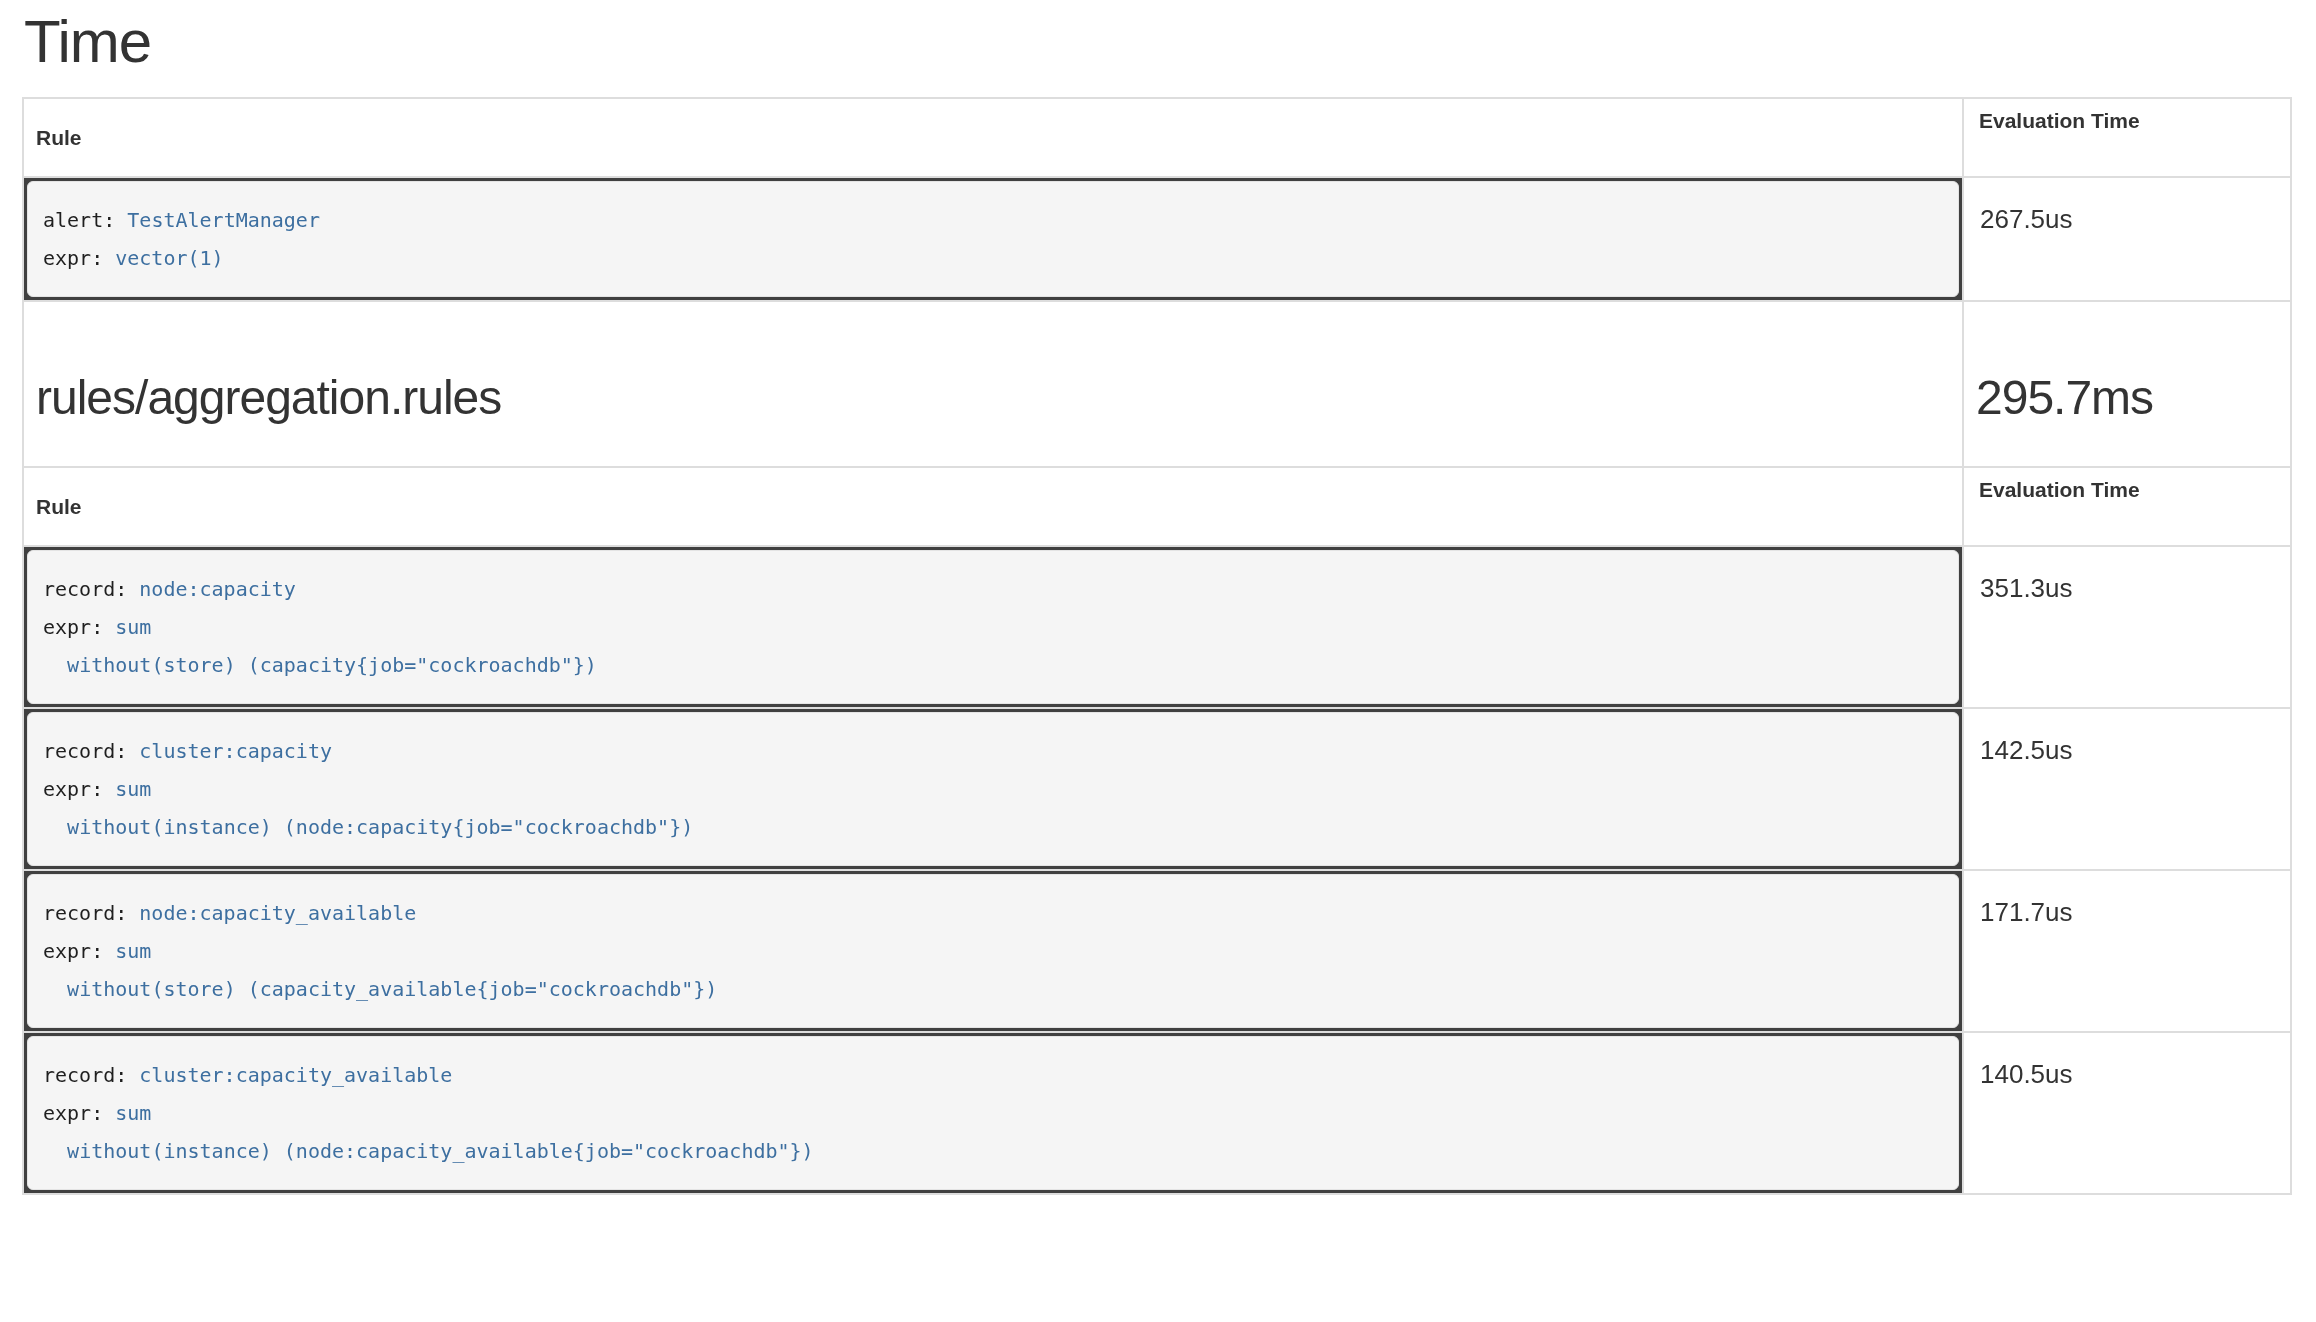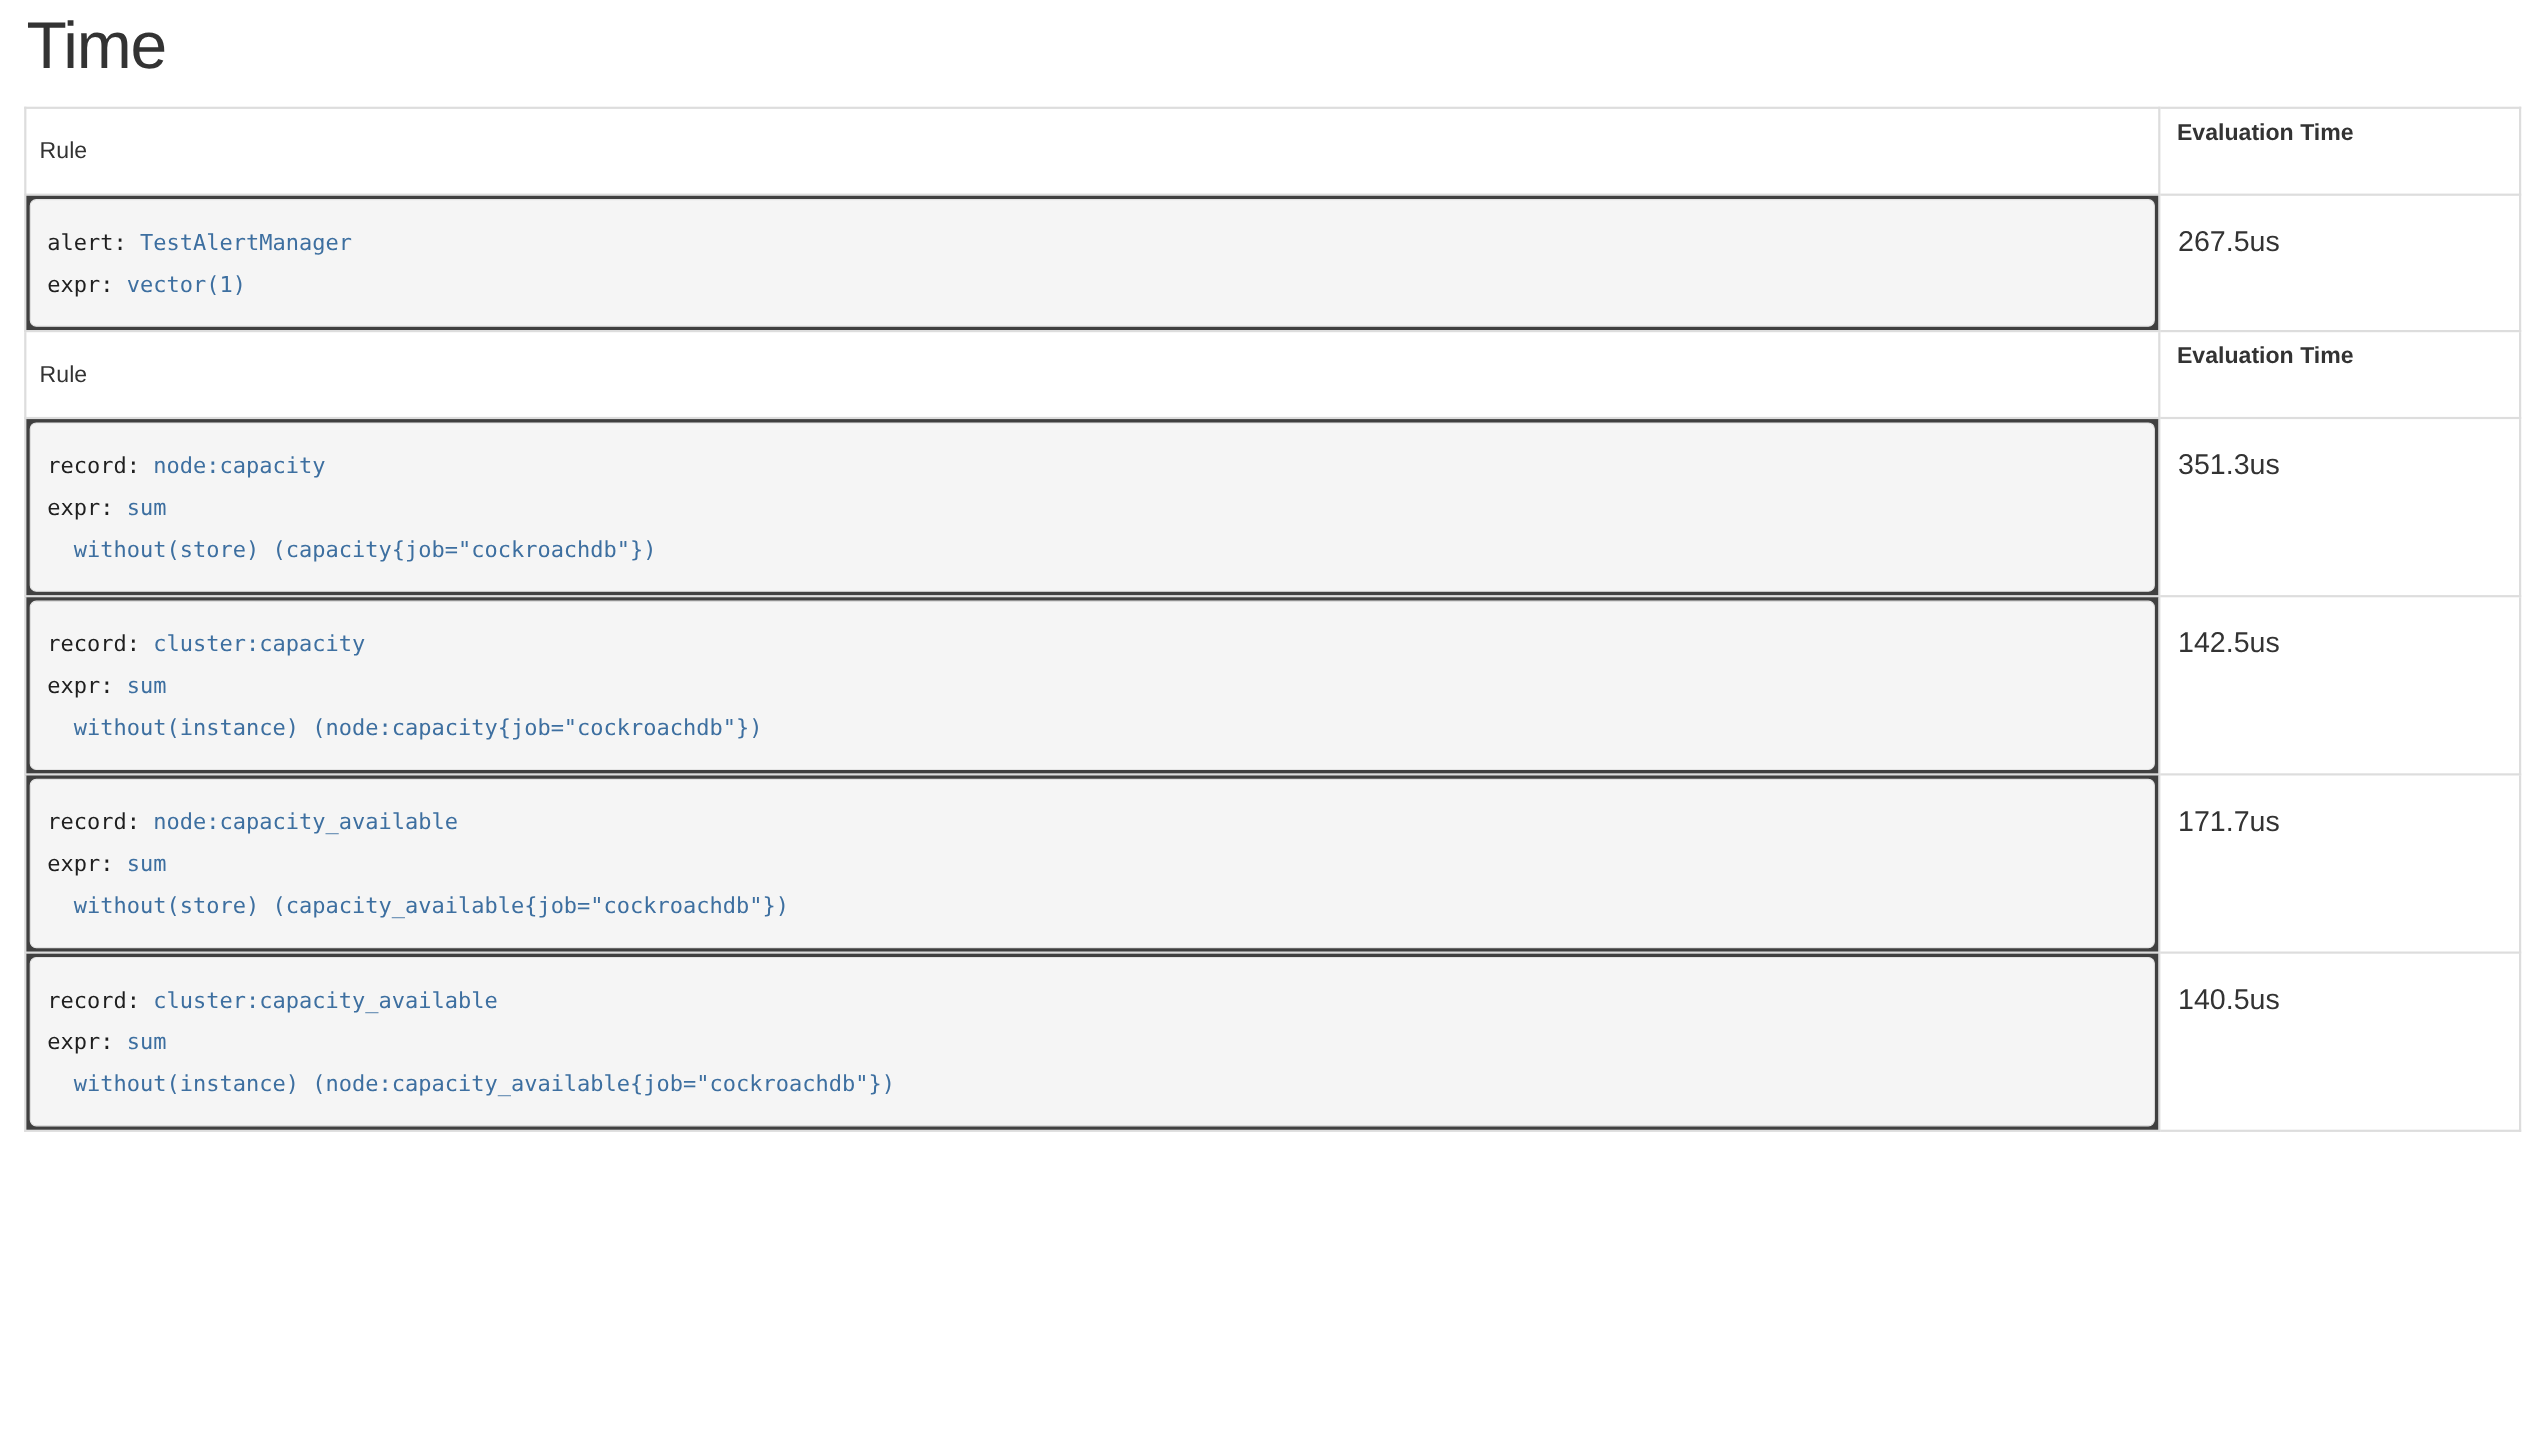--- a/index.html
+++ b/index.html
@@ -44,21 +44,21 @@
     font-weight: 500;
     letter-spacing: -1px;
     color: #333333;
     margin: 56px 0 28px 0;
     white-space: nowrap;
     overflow: hidden;
   }
   
   th.rule-th {
     font-size: 21px;
-    font-weight: normal;
+    font-weight: bold;
     padding: 27px 12px 26px 12px;
   }
   th.eval-th {
     font-size: 21px;
     font-weight: bold;
     padding: 10px 12px 26px 15px;
     margin-top: 24px;
   }
   
   td.rule-cell { padding: 3px; background: #404040; }
@@ -102,20 +102,28 @@
         <tr class="column-header-row">
           <th class="rule-th">Rule</th>
           <th class="eval-th">Evaluation Time</th>
         </tr>
         <tr class="rule-row">
           <td class="rule-cell">
             <div class="rule-block"><div class="code-line"><span class="code-plain">alert: </span><a class="code-link">TestAlertManager</a></div><div class="code-line"><span class="code-plain">expr: </span><a class="code-link">vector(1)</a></div></div>
           </td>
           <td class="eval-cell">267.5us</td>
         </tr>
+        <tr class="group-heading-row">
+          <td>
+            <div class="group-heading">rules/aggregation.rules</div>
+          </td>
+          <td>
+            <div class="group-heading">295.7ms</div>
+          </td>
+        </tr>
         <tr class="column-header-row">
           <th class="rule-th">Rule</th>
           <th class="eval-th">Evaluation Time</th>
         </tr>
         <tr class="rule-row">
           <td class="rule-cell">
             <div class="rule-block"><div class="code-line"><span class="code-plain">record: </span><a class="code-link">node:capacity</a></div><div class="code-line"><span class="code-plain">expr: </span><a class="code-link">sum</a></div><div class="code-line"><span class="code-plain">  </span><a class="code-link">without(store) (capacity{job="cockroachdb"})</a></div></div>
           </td>
           <td class="eval-cell">351.3us</td>
         </tr>

